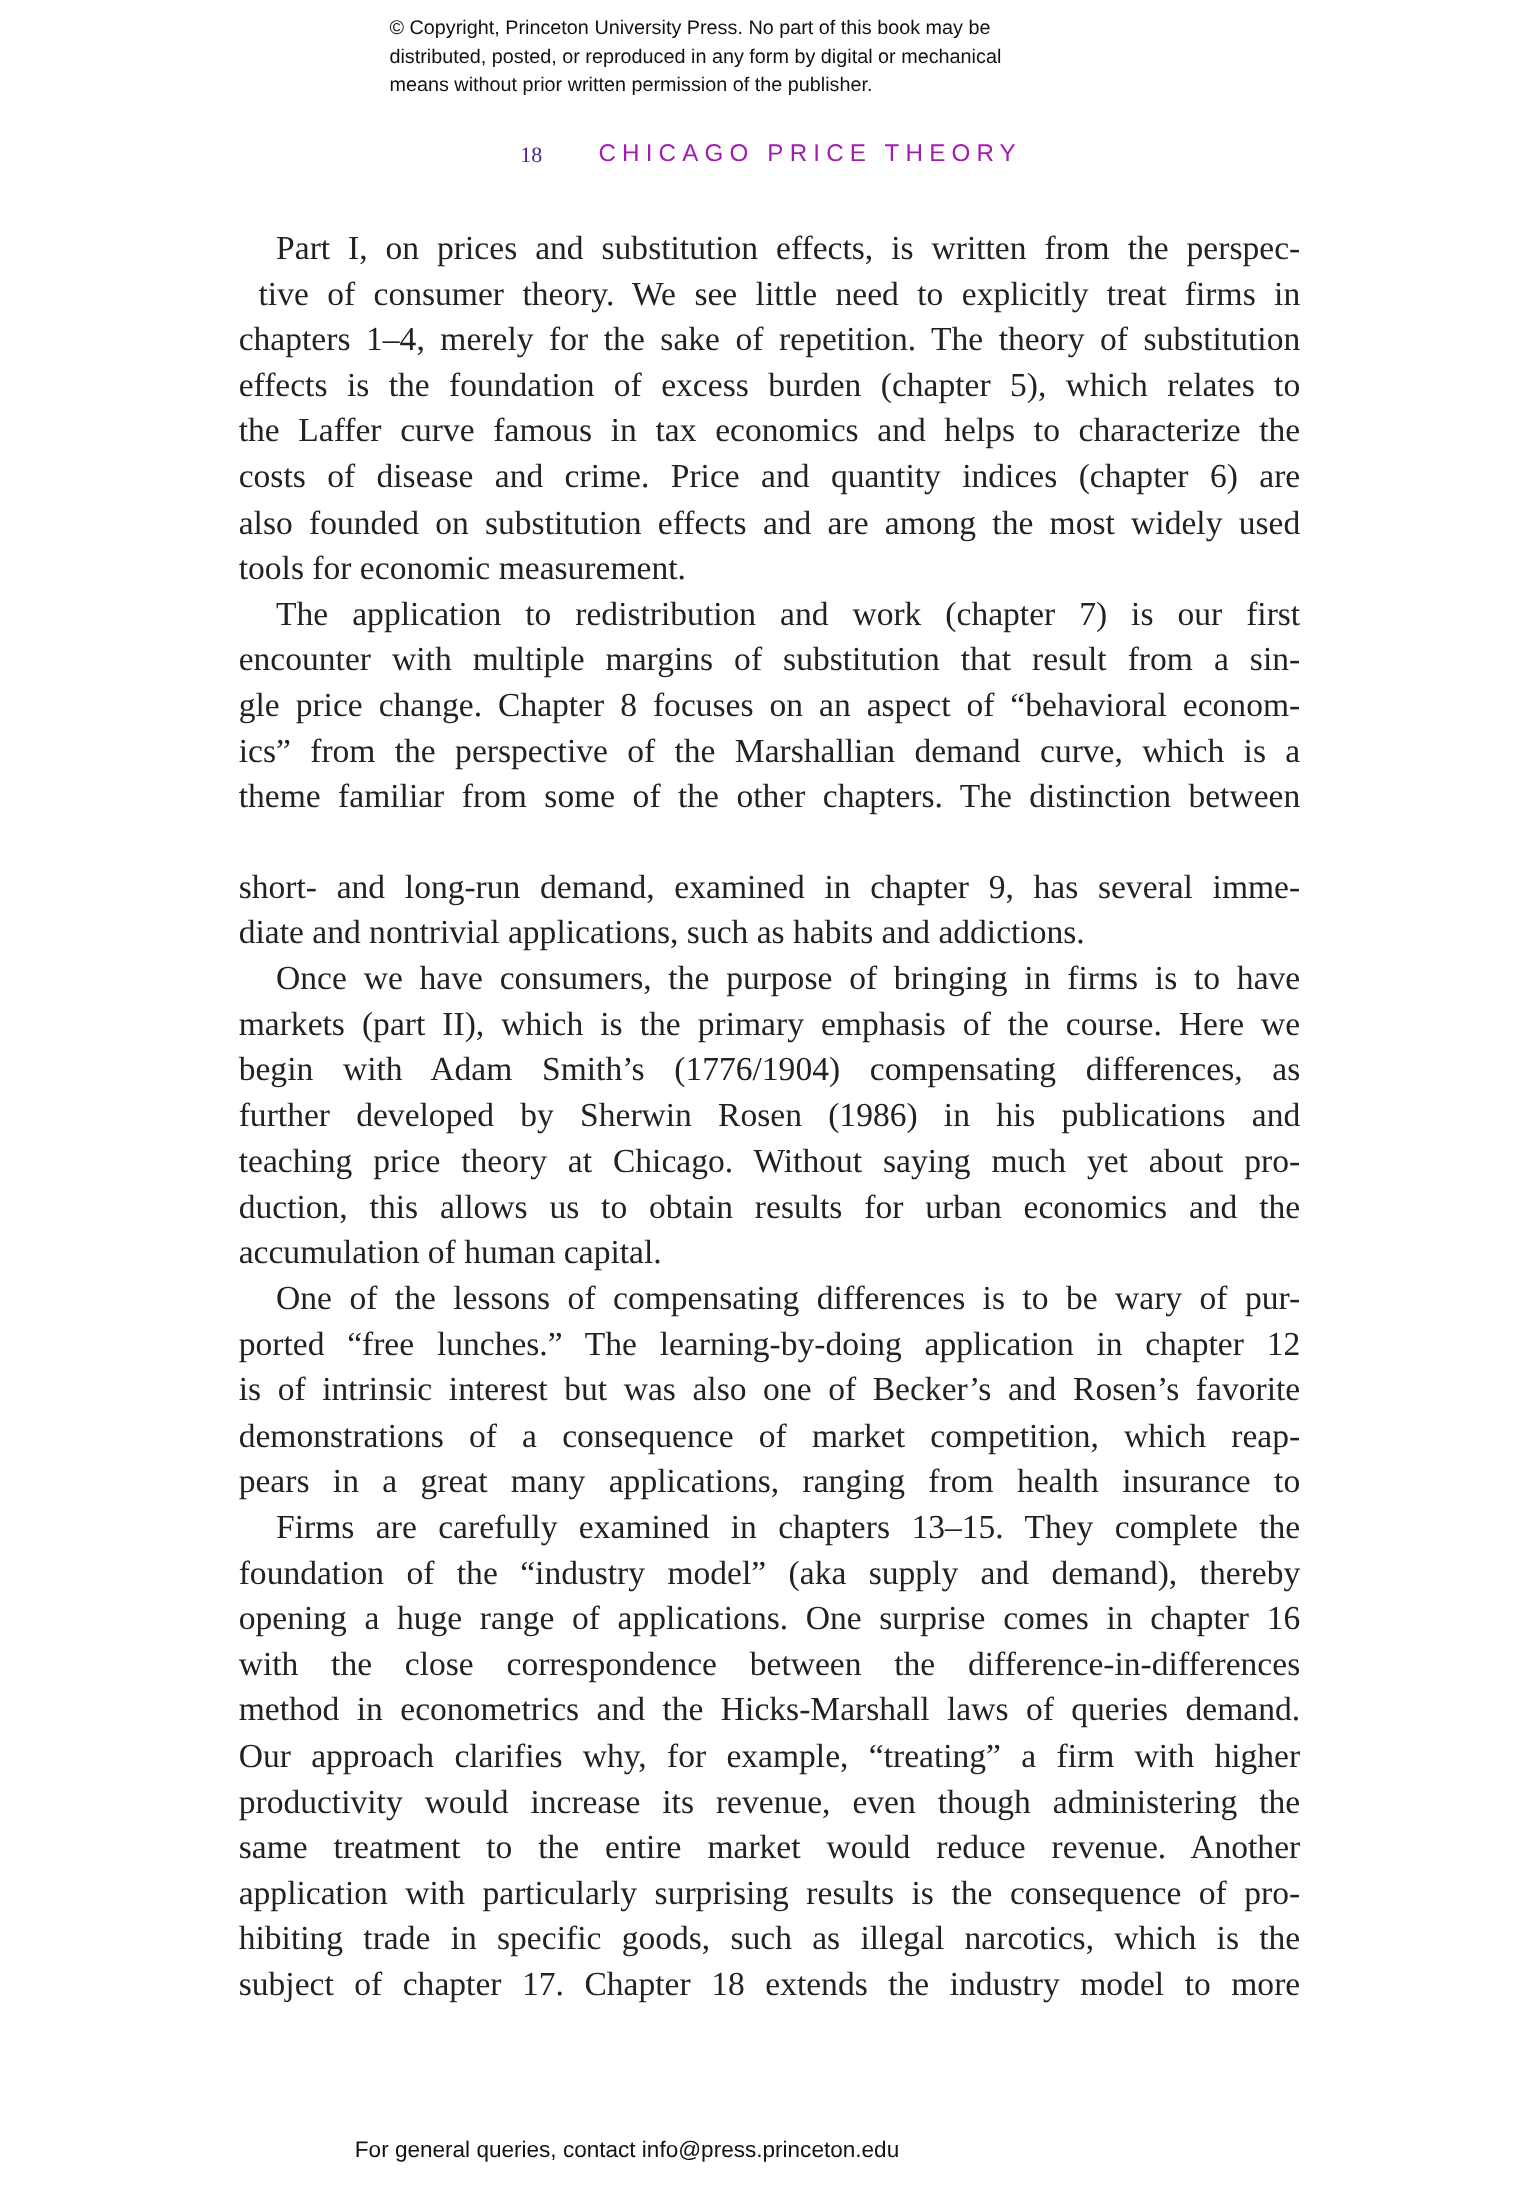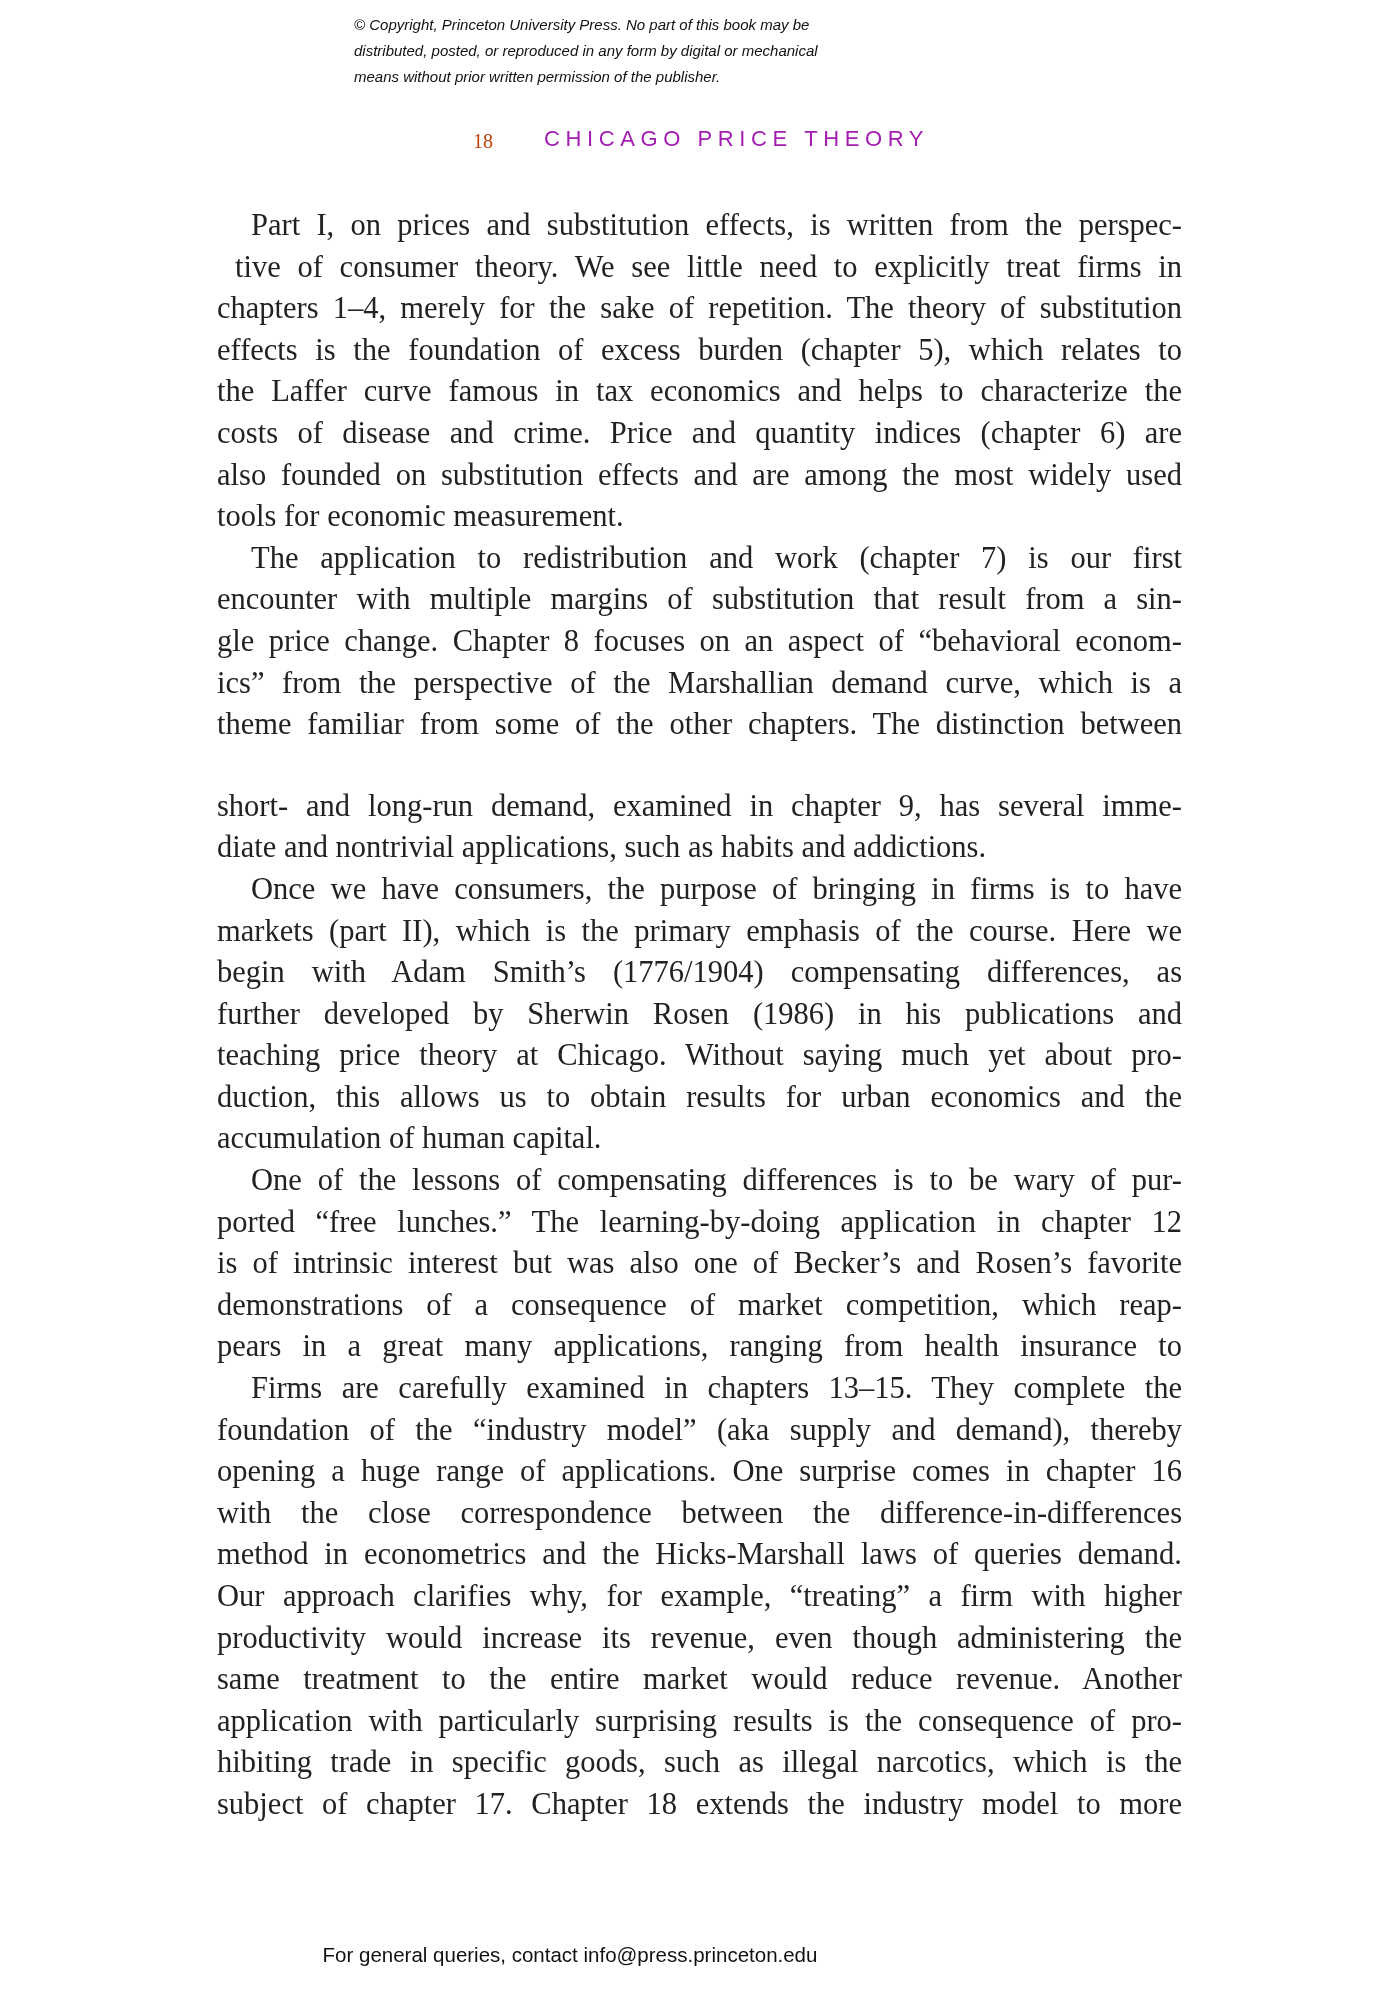--- a/index.html
+++ b/index.html
@@ -1,30 +1,29 @@
 <!DOCTYPE html>
 <html><head>
 <meta charset="utf-8">
 <style>
   html, body { margin: 0; padding: 0; background: #ffffff; }
   body { width: 1400px; height: 2000px; position: relative; overflow: hidden; }
   .notice {
     position: absolute; left: 354px; top: 12px; width: 720px;
-    font-family: "Liberation Sans", sans-serif; font-size: 15px; line-height: 26px;
+    font-family: "Liberation Sans", sans-serif; font-size: 18px; line-height: 26px;
     color: #111;
-    font-style: italic;
   }
   .notice div { white-space: nowrap; }
   .running-head {
     position: absolute; top: 126px; left: 0; width: 1400px;
     height: 30px;
   }
   .folio {
     position: absolute; left: 473px; top: 4px;
-    font-family: "Liberation Serif", serif; font-size: 20px; color: #c2410c;
+    font-family: "Liberation Serif", serif; font-size: 20px; color: #4c1d95;
   }
   .head-title {
     position: absolute; left: 544px; top: 0px;
     font-family: "Liberation Sans", sans-serif; font-size: 22px; color: #a21caf;
     letter-spacing: 5.6px;
   }
   .body-text {
     position: absolute; left: 217px; top: 205px; width: 965px;
     font-family: "Liberation Serif", serif; font-size: 30.5px; color: #222;
   }

